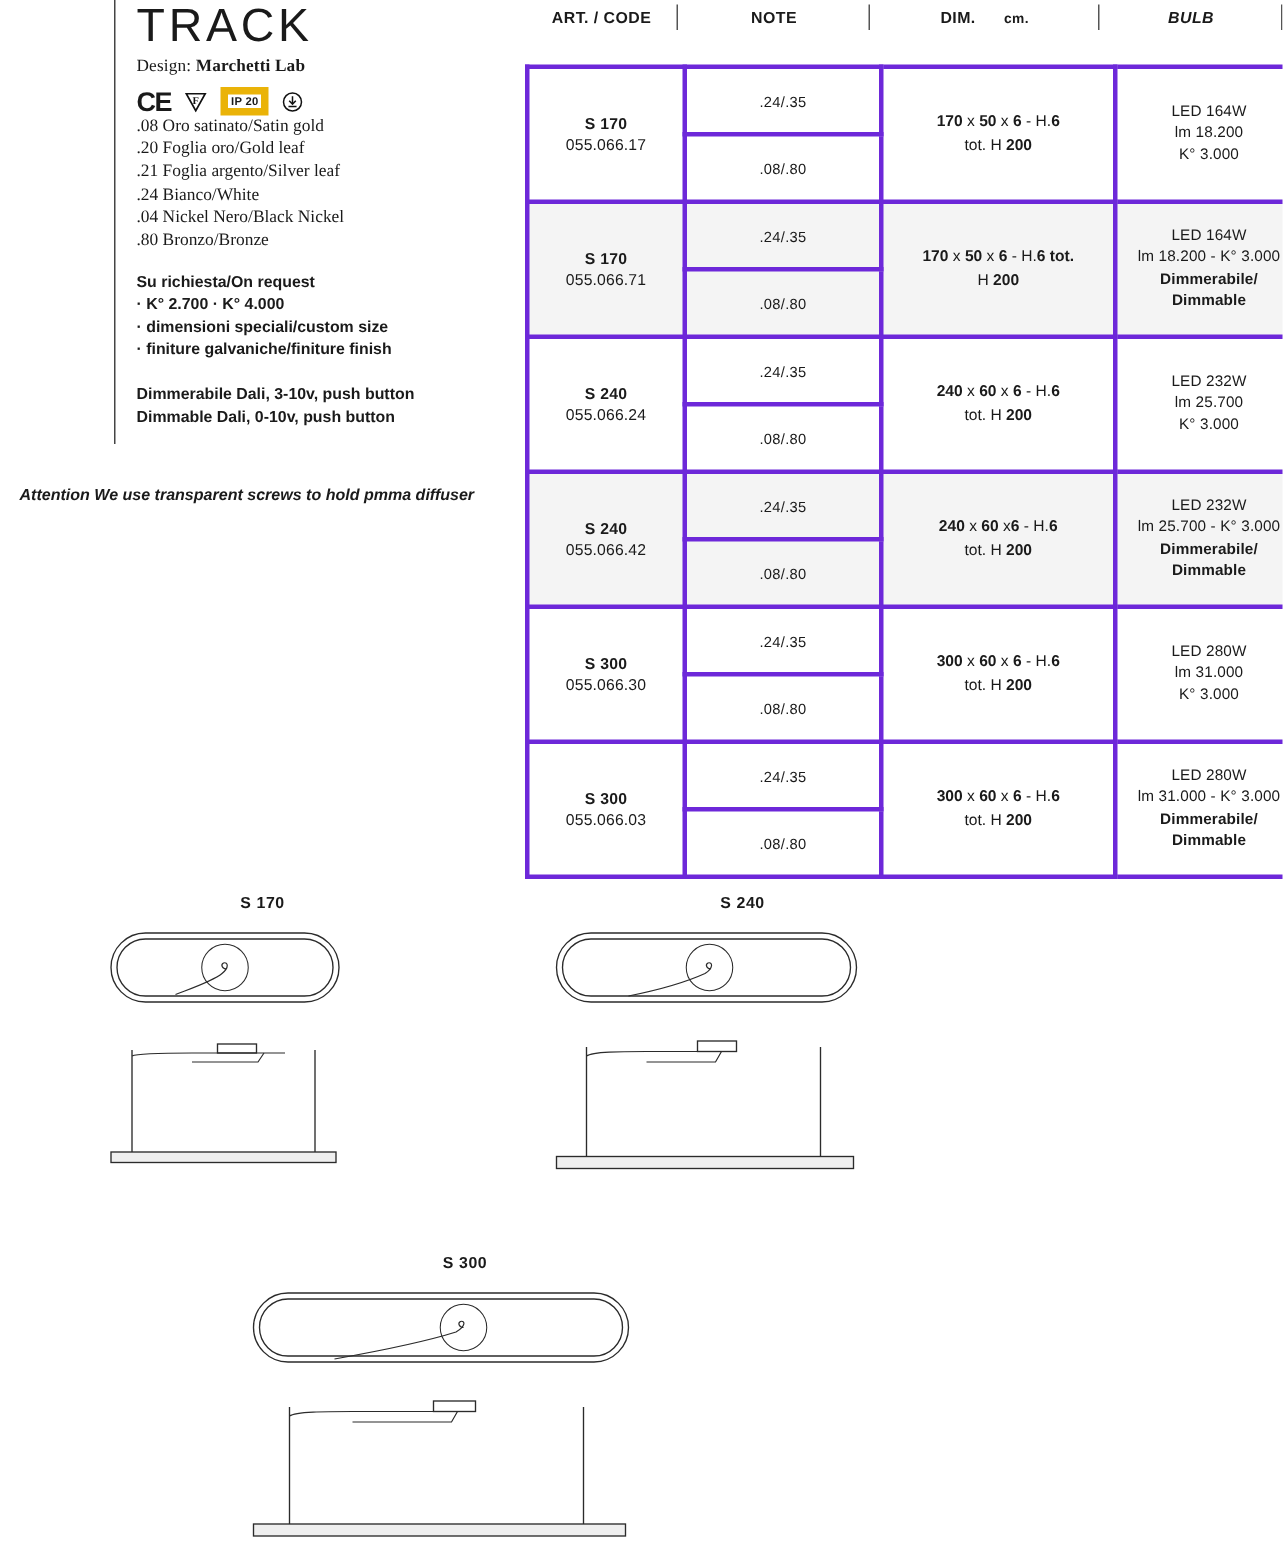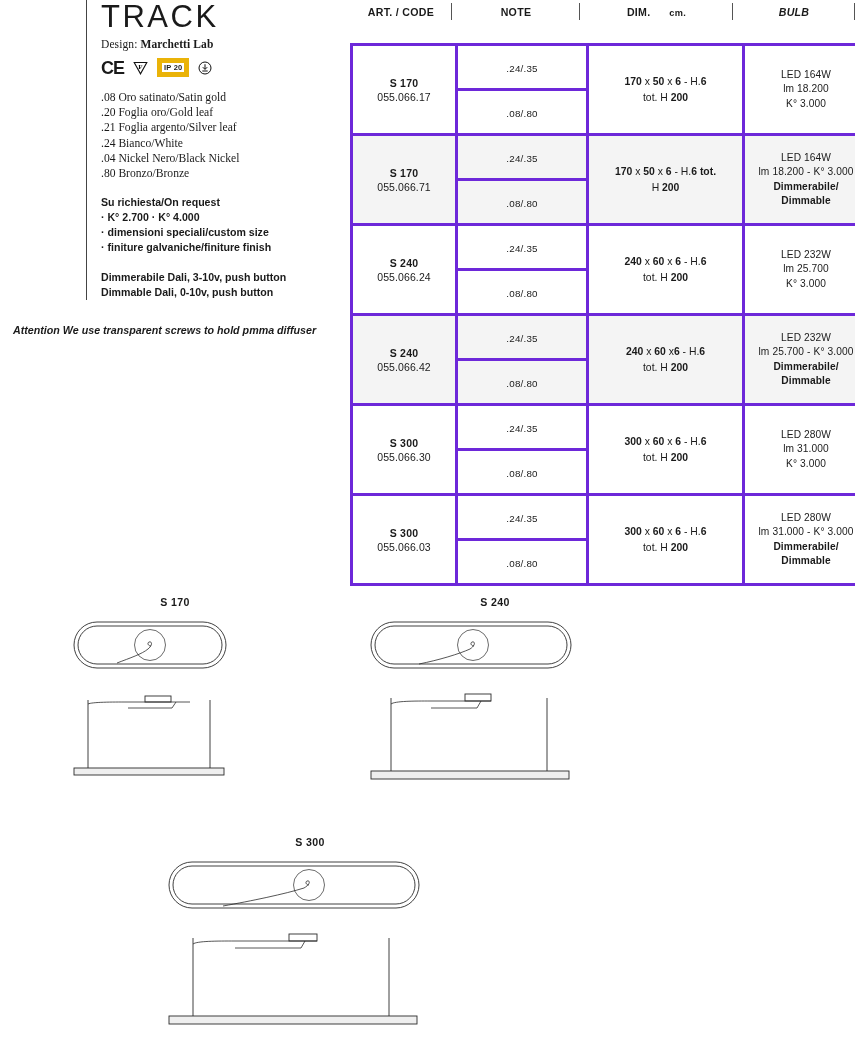--- a/index.html
+++ b/index.html
@@ -13,21 +13,21 @@
     height: 1039px;
     position: relative;
     font-family: "Liberation Sans", sans-serif;
     color: #1a1a1a;
     overflow: hidden;
   }
 
   
   #info-block {
     position: absolute;
-    left: 86px;
+    left: 76px;
     top: 0px;
     width: 280px;
     padding-left: 14px;
     border-left: 1.2px solid #444;
     min-height: 296px;
     box-sizing: border-box;
   }
   #product-title {
     font-size: 31px;
     font-weight: 400;
@@ -59,21 +59,20 @@
     border: 5px solid #eab308;
     font-size: 7.5px;
     font-weight: 700;
     padding: 1px 2px 1px 2px;
     line-height: 1;
     letter-spacing: .2px;
   }
 
   
   #finish-list {
-    margin-top: 14px;
     font-family: "Liberation Serif", serif;
     font-size: 11.6px;
     line-height: 1.32;
   }
   #finish-list div { white-space: nowrap; }
 
   
   #request-block {
     margin-top: 14px;
     font-size: 10.6px;

